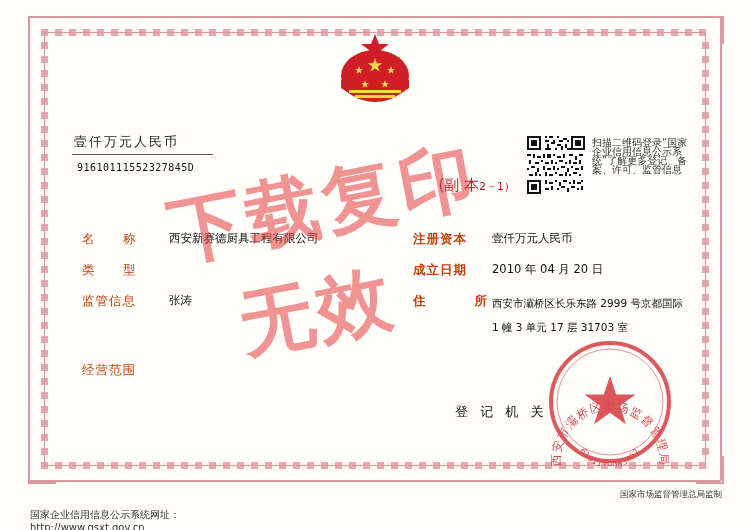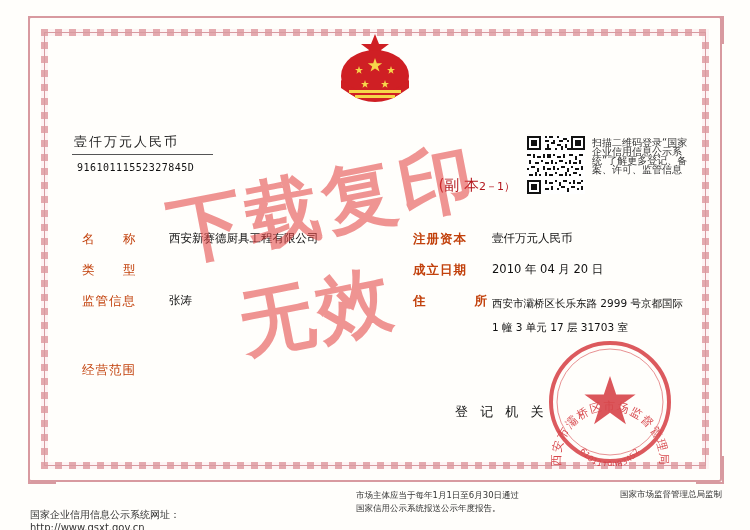--- a/index.html
+++ b/index.html
@@ -438,19 +438,15 @@
 
   <div class="watermark">
     <div class="l1">下载复印</div>
     <div class="l2">无效</div>
   </div>
 
   <div class="footer-left">
     <div>国家企业信用信息公示系统网址：</div>
     <div>http://www.gsxt.gov.cn</div>
   </div>
-  <div class="footer-center">
-    <div>市场主体应当于每年1月1日至6月30日通过</div>
-    <div>国家信用公示系统报送公示年度报告。</div>
-  </div>
   <div class="footer-right">国家市场监督管理总局监制</div>
 
 </div>
 
 </body></html>

